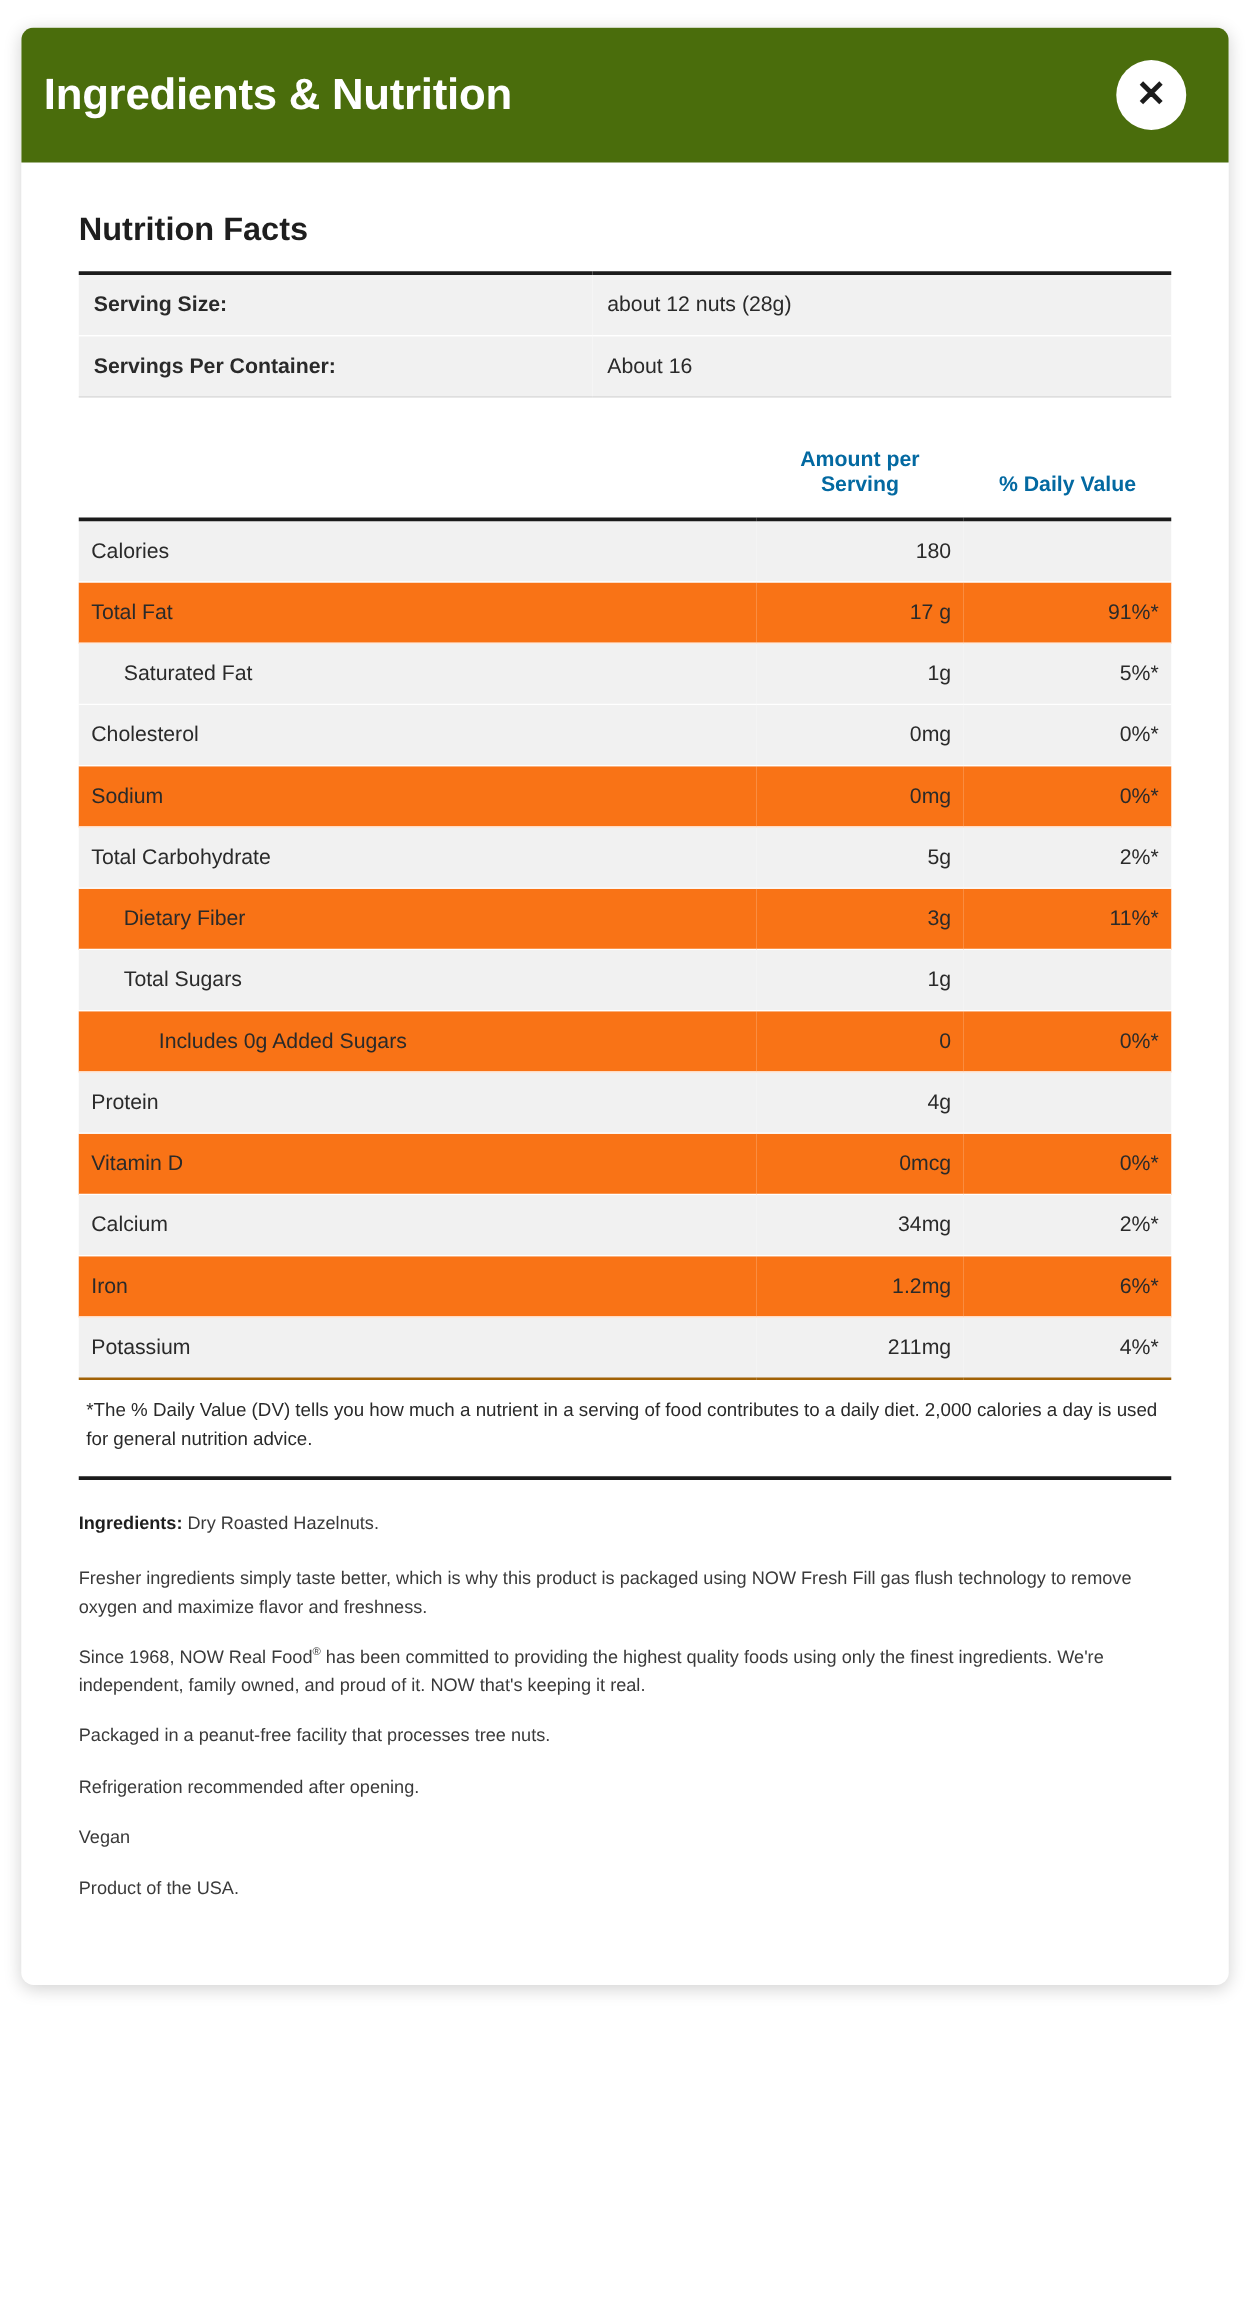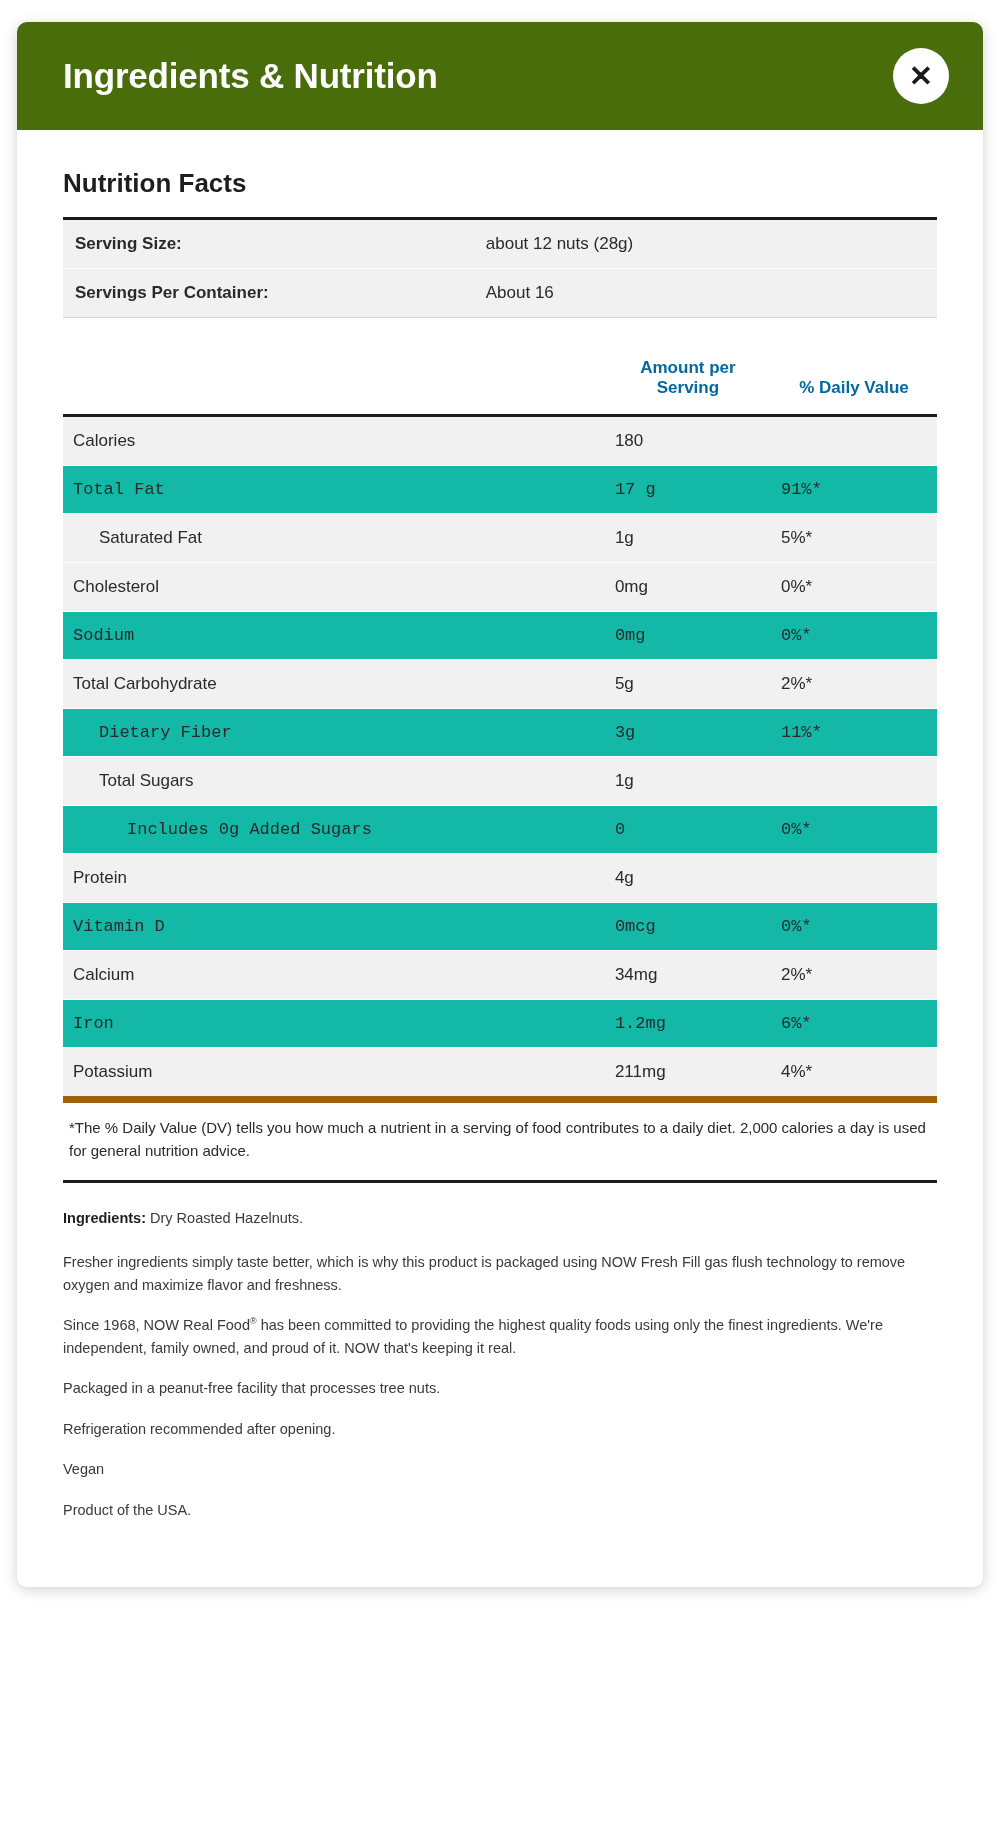--- a/index.html
+++ b/index.html
@@ -22,21 +22,21 @@
     border-radius: 10px;
     box-shadow: 0 3px 14px rgba(0,0,0,0.18);
     overflow: hidden;
   }
   .modal-header {
     background: #4a6d0c;
     height: 108px;
     display: flex;
     align-items: center;
     justify-content: space-between;
-    padding: 0 34px 0 46px;
+    padding: 0 34px 0 18px;
     box-sizing: border-box;
   }
   .modal-title {
     color: #ffffff;
     font-size: 35px;
     font-weight: bold;
     letter-spacing: -0.2px;
   }
   .close-btn {
     width: 56px;
@@ -97,33 +97,33 @@
     text-align: center;
     border-bottom: 3px solid #1b1b1b;
   }
   .nutr-table th.blank { border-bottom: 3px solid #1b1b1b; }
   .nutr-table td {
     font-size: 17px;
     color: #2a2a2a;
     padding: 14px 10px;
     border-bottom: 1px solid #ffffff;
     background: #f1f1f1;
-    text-align: left;
+    text-align: right;
   }
   .nutr-table td.name {
     text-align: left;
     width: 62%;
   }
   .nutr-table td.amount { width: 19%; }
   .nutr-table td.dv { width: 19%; }
-  .nutr-table tr.alt td { background: #14b8a6; font-family: Liberation Mono, monospace; }
+  .nutr-table tr.alt td { background: #f97316; }
   .indent-1 { padding-left: 36px !important; }
   .indent-2 { padding-left: 64px !important; }
   .ital { font-style: italic; }
-  .nutr-table tr:last-child td { border-bottom: 7px solid #a16207; }
+  .nutr-table tr:last-child td { border-bottom: 2px solid #a16207; }
   .dv-note {
     font-size: 15px;
     color: #2a2a2a;
     line-height: 1.5;
     padding: 14px 6px 18px 6px;
     border-bottom: 3px solid #1b1b1b;
   }
   .ingredients {
     padding-top: 24px;
   }

